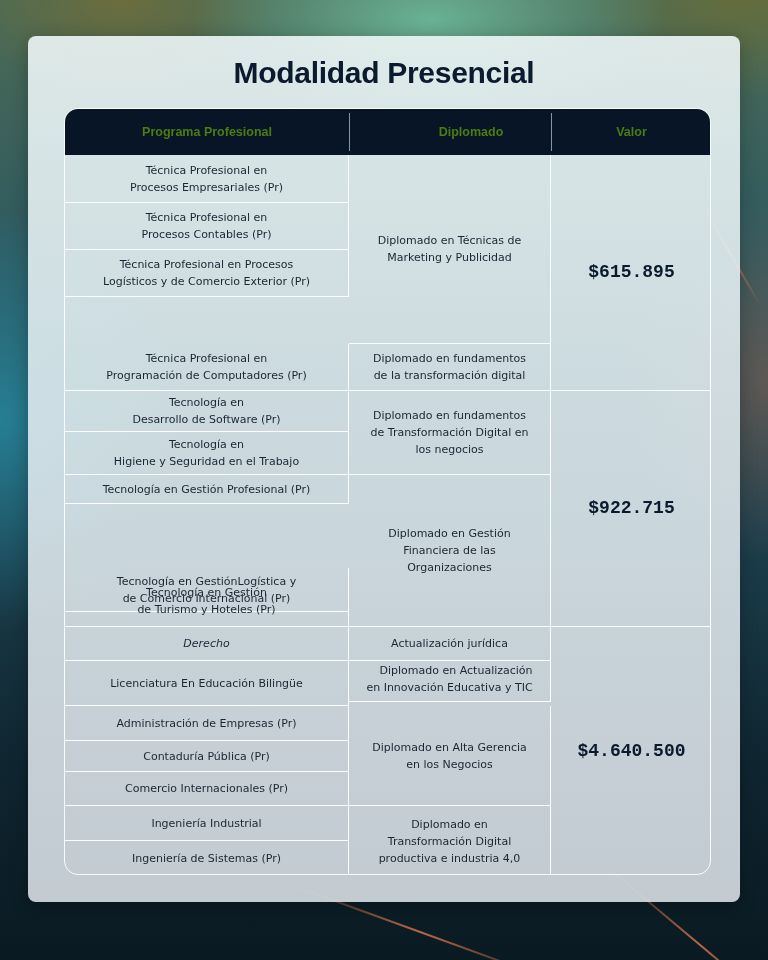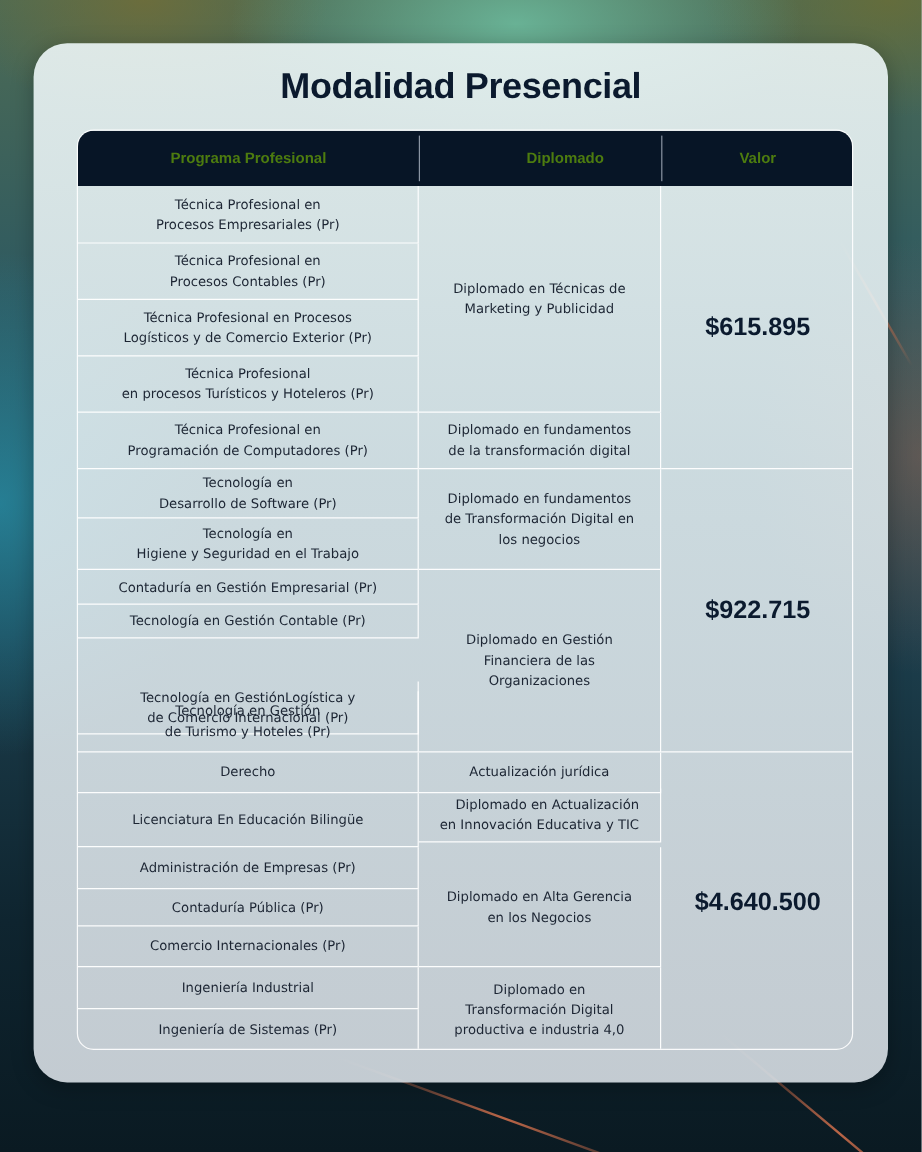--- a/index.html
+++ b/index.html
@@ -14,21 +14,21 @@
       radial-gradient(ellipse 220px 140px at 120px 0px, rgba(120,110,50,0.7), rgba(0,0,0,0) 70%),
       radial-gradient(ellipse 220px 140px at 740px 0px, rgba(110,110,50,0.7), rgba(0,0,0,0) 70%),
       linear-gradient(180deg, #4d6b55 0%, #2f5a60 25%, #1d3f4d 55%, #0f2530 80%, #0a1a22 100%);
   }
   .streak {
     position: absolute; height: 2px; transform-origin: left center;
     background: linear-gradient(90deg, rgba(230,120,80,0), rgba(230,120,80,0.8), rgba(230,120,80,0));
   }
   .card {
     position: absolute; left: 28px; top: 36px; width: 712px; height: 866px;
-    border-radius: 28px;
+    border-radius: 8px;
     background: linear-gradient(180deg, rgba(232,242,242,0.93) 0%, rgba(222,234,238,0.9) 40%, rgba(215,222,228,0.9) 100%);
     box-shadow: 0 4px 18px rgba(0,0,0,0.25);
   }
   .title {
     position: absolute; left: 0; width: 100%; top: 20px; text-align: center;
     font-family: "Liberation Sans", sans-serif; font-weight: 700;
     font-size: 30px; color: #0b1a2e; letter-spacing: -0.3px;
   }
   .table {
     position: absolute; left: 36px; top: 72px; width: 647px; height: 767px;
@@ -47,21 +47,21 @@
   .cell {
     position: absolute; display: flex; align-items: center; justify-content: center; text-align: center;
     color: #1c2533; font-size: 11px; line-height: 17px;
     border-bottom: 1px solid rgba(255,255,255,0.95);
     white-space: pre-line; padding: 0 6px;
   }
   .col1 { left: 0; width: 284px; border-right: 1px solid rgba(255,255,255,0.95); }
   .col2 { left: 284px; width: 202px; border-right: 1px solid rgba(255,255,255,0.95); }
   .col3 { left: 486px; width: 161px; }
   .price {
-    font-family: Liberation Sans, sans-serif; font-weight: 700; font-size: 21px; color: #0b1a2e;
+    font-family: Liberation Mono, monospace; font-weight: 700; font-size: 18px; color: #0b1a2e;
   }
   .last { border-bottom: none; }
 </style>
 </head>
 <body>
 
 <div class="streak" style="left:600px;top:860px;width:260px;transform:rotate(40deg);"></div>
 <div class="streak" style="left:280px;top:880px;width:300px;transform:rotate(20deg);"></div>
 <div class="streak" style="left:700px;top:200px;width:120px;transform:rotate(60deg);"></div>
 
@@ -76,35 +76,32 @@
       <div class="th-sep" style="left:486px;"></div>
       <div class="th" style="left:486px;width:161px;">Valor</div>
     </div>
 
     <div class="cell col1" style="top:46px;height:48px;">Técnica Profesional en
 Procesos Empresariales (Pr)</div>
     <div class="cell col1" style="top:94px;height:47px;">Técnica Profesional en
 Procesos Contables (Pr)</div>
     <div class="cell col1" style="top:141px;height:47px;">Técnica Profesional en Procesos
 Logísticos y de Comercio Exterior (Pr)</div>
-    <div class="cell col1" style="top:188px;height:47px;">Técnica Profesional
-en procesos Turísticos y Hoteleros (Pr)</div>
     <div class="cell col1" style="top:235px;height:47px;">Técnica Profesional en
 Programación de Computadores (Pr)</div>
     <div class="cell col1" style="top:282px;height:41px;">Tecnología en
 Desarrollo de Software (Pr)</div>
     <div class="cell col1" style="top:323px;height:43px;">Tecnología en
 Higiene y Seguridad en el Trabajo</div>
-    <div class="cell col1" style="top:366px;height:29px;">Contaduría en Gestión Empresarial (Pr)</div>
-    <div class="cell col1" style="top:395px;height:28px;">Tecnología en Gestión Contable (Pr)</div>
+    <div class="cell col1" style="top:366px;height:29px;">Tecnología en Gestión Profesional (Pr)</div>
     <div class="cell col1" style="top:423px;height:44px;margin-top:36px;">Tecnología en GestiónLogística y
 de Comercio Internacional (Pr)</div>
     <div class="cell col1" style="top:467px;height:51px;">Tecnología en Gestión
 de Turismo y Hoteles (Pr)</div>
-    <div class="cell col1" style="top:518px;height:34px;">Derecho</div>
+    <div class="cell col1" style="top:518px;height:34px;font-style:italic;">Derecho</div>
     <div class="cell col1" style="top:552px;height:45px;">Licenciatura En Educación Bilingüe</div>
     <div class="cell col1" style="top:597px;height:35px;">Administración de Empresas (Pr)</div>
     <div class="cell col1" style="top:632px;height:31px;">Contaduría Pública (Pr)</div>
     <div class="cell col1" style="top:663px;height:34px;">Comercio Internacionales (Pr)</div>
     <div class="cell col1" style="top:697px;height:35px;">Ingeniería Industrial</div>
     <div class="cell col1 last" style="top:732px;height:35px;">Ingeniería de Sistemas (Pr)</div>
 
     <div class="cell col2" style="top:46px;height:189px;">Diplomado en Técnicas de
 Marketing y Publicidad</div>
     <div class="cell col2" style="top:235px;height:47px;">Diplomado en fundamentos

